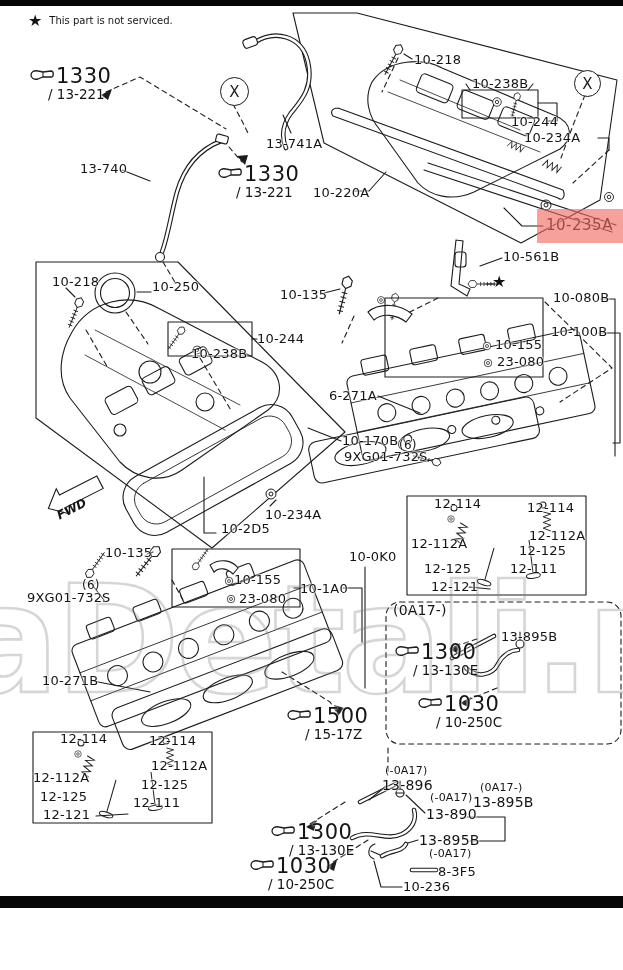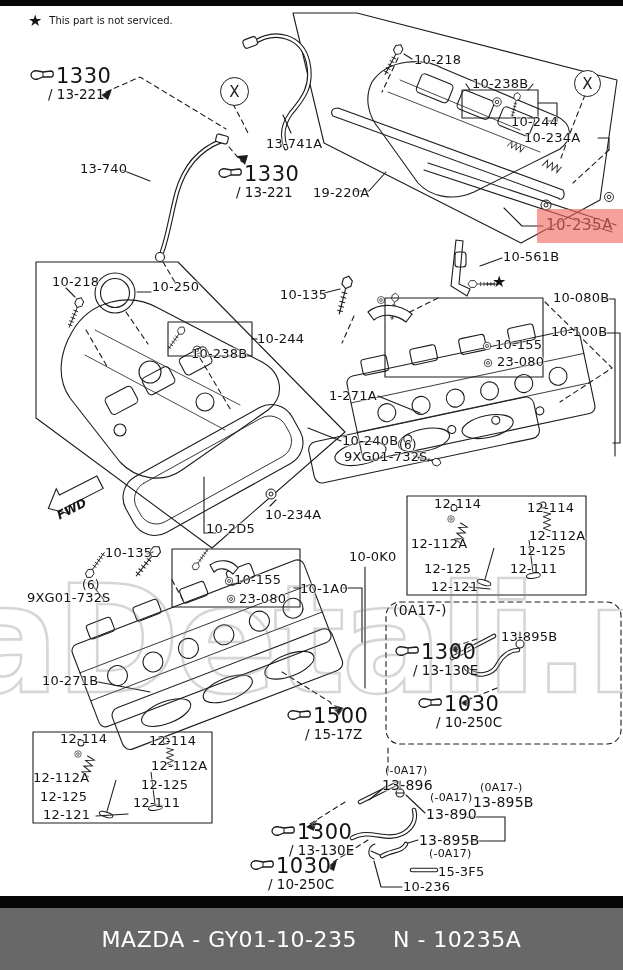--- a/index.html
+++ b/index.html
@@ -291,38 +291,38 @@
 
   <div id="hl" style="left:537px;top:209px;width:86px;height:34px;"></div>
 
   <div id="labels-layer">
       <div class="lbl" style="left: 266px; top: 136px;">13-741A</div>
       <div class="lbl" style="left: 80px; top: 161px;">13-740</div>
       <div class="lbl" style="left: 414px; top: 52px;">10-218</div>
       <div class="lbl" style="left: 472px; top: 76px;">10-238B</div>
       <div class="lbl" style="left: 511px; top: 114px;">10-244</div>
       <div class="lbl" style="left: 524px; top: 130px;">10-234A</div>
-      <div class="lbl" style="left: 313px; top: 185px;">19-220A</div>
+      <div class="lbl" style="left: 313px; top: 185px;">10-220A</div>
       <div class="lbl red" style="left: 546px; top: 216px;">10-235A</div>
       <div class="lbl" style="left: 503px; top: 249px;">10-561B</div>
       <div class="lbl" style="left: 280px; top: 287px;">10-135</div>
       <div class="lbl" style="left: 52px; top: 274px;">10-218</div>
       <div class="lbl" style="left: 152px; top: 279px;">10-250</div>
       <div class="lbl" style="left: 257px; top: 331px;">10-244</div>
       <div class="lbl" style="left: 191px; top: 346px;">10-238B</div>
       <div class="lbl" style="left: 553px; top: 290px;">10-080B</div>
       <div class="lbl" style="left: 551px; top: 324px;">10-100B</div>
       <div class="lbl" style="left: 495px; top: 337px;">10-155</div>
       <div class="lbl" style="left: 497px; top: 354px;">23-080</div>
-      <div class="lbl" style="left: 329px; top: 388px;">1-271A</div>
-      <div class="lbl" style="left: 342px; top: 433px;">10-240B</div>
+      <div class="lbl" style="left: 329px; top: 388px;">6-271A</div>
+      <div class="lbl" style="left: 342px; top: 433px;">10-170B</div>
       <div class="lbl fs12" style="left: 399px; top: 438px;">(6)</div>
       <div class="lbl" style="left: 344px; top: 449px;">9XG01-732S</div>
       <div class="lbl" style="left: 265px; top: 507px;">10-234A</div>
-      <div class="lbl" style="left: 206px; top: 521px;">10-2D5</div>
+      <div class="lbl" style="left: 221px; top: 521px;">10-2D5</div>
       <div class="lbl" style="left: 105px; top: 545px;">10-135</div>
       <div class="lbl fs12" style="left: 82px; top: 578px;">(6)</div>
       <div class="lbl" style="left: 27px; top: 590px;">9XG01-732S</div>
       <div class="lbl" style="left: 234px; top: 572px;">10-155</div>
       <div class="lbl" style="left: 239px; top: 591px;">23-080</div>
       <div class="lbl" style="left: 300px; top: 581px;">10-1A0</div>
       <div class="lbl" style="left: 349px; top: 549px;">10-0K0</div>
       <div class="lbl" style="left: 42px; top: 673px;">10-271B</div>
       <div class="lbl" style="left: 434px; top: 496px;">12-114</div>
       <div class="lbl" style="left: 527px; top: 500px;">12-114</div>
@@ -343,21 +343,21 @@
       <div class="lbl fs14" style="left: 393px; top: 602px;">(0A17-)</div>
       <div class="lbl" style="left: 501px; top: 629px;">13-895B</div>
       <div class="lbl s11" style="left: 385px; top: 764px;">(-0A17)</div>
       <div class="lbl fs14" style="left: 382px; top: 777px;">13-896</div>
       <div class="lbl s11" style="left: 480px; top: 781px;">(0A17-)</div>
       <div class="lbl fs14" style="left: 473px; top: 794px;">13-895B</div>
       <div class="lbl s11" style="left: 430px; top: 791px;">(-0A17)</div>
       <div class="lbl fs14" style="left: 426px; top: 806px; text-align: right;">13-890</div>
       <div class="lbl fs14" style="left: 419px; top: 832px;">13-895B</div>
       <div class="lbl s11" style="left: 429px; top: 847px;">(-0A17)</div>
-      <div class="lbl" style="left: 438px; top: 864px;">15-3F5</div>
+      <div class="lbl" style="left: 438px; top: 864px;">8-3F5</div>
       <div class="lbl" style="left: 403px; top: 879px;">10-236</div>
     </div>
   <div id="callouts-layer">
       <div class="callout" style="left: 30px; top: 66px;">
         <span class="row">
           <span><svg width="26" height="13" viewBox="0 0 26 13">
               <path d="M1,6 C1,3 4,1 8,2 L13,3 L21,2 C24,2 24,8 21,8 L13,8 L8,10 C4,11 1,9 1,6 Z" fill="#fff" stroke="#1c1c1c" stroke-width="1.3"></path>
               <path d="M13,3 L13,8" stroke="#1c1c1c"></path>
             </svg></span>
           <span class="num">1330</span>
@@ -425,17 +425,13 @@
         <span class="sub">/ 10-250C</span>
       </div>
     </div>
   <div id="marks-layer">
       <div class="xmark" style="left: 220px; top: 77px; width: 27px; height: 27px;">X</div>
       <div class="xmark" style="left: 574px; top: 70px; width: 25px; height: 25px;">X</div>
       <div class="star" style="left: 492px; top: 272px;">★</div>
     </div>
 
   <div class="strip" style="top:896px;height:12px;"></div>
-  <div id="footer">
-    <span>MAZDA - GY01-10-235</span>
-    <span>N - 10235A</span>
-  </div>
 </div>
 
 </body></html>

